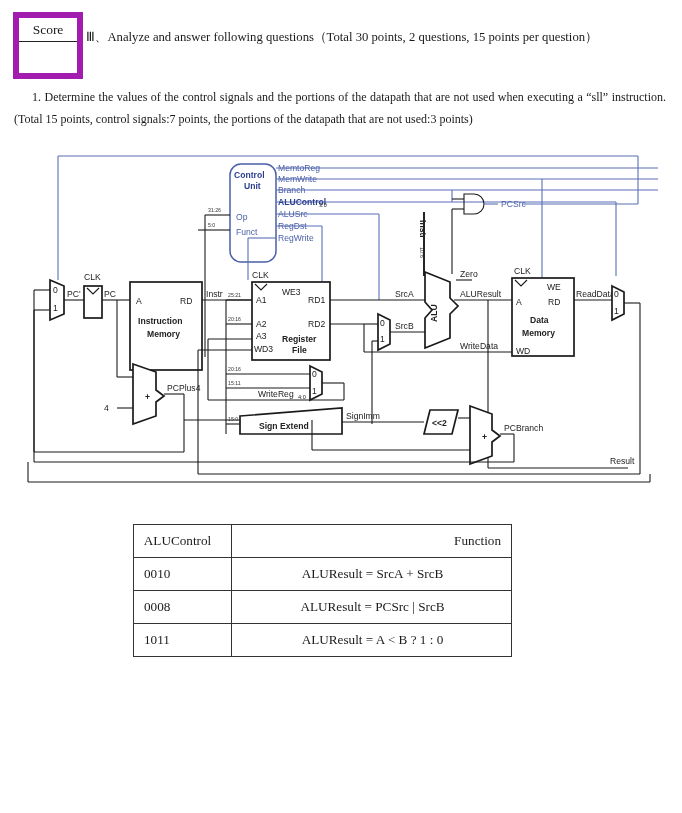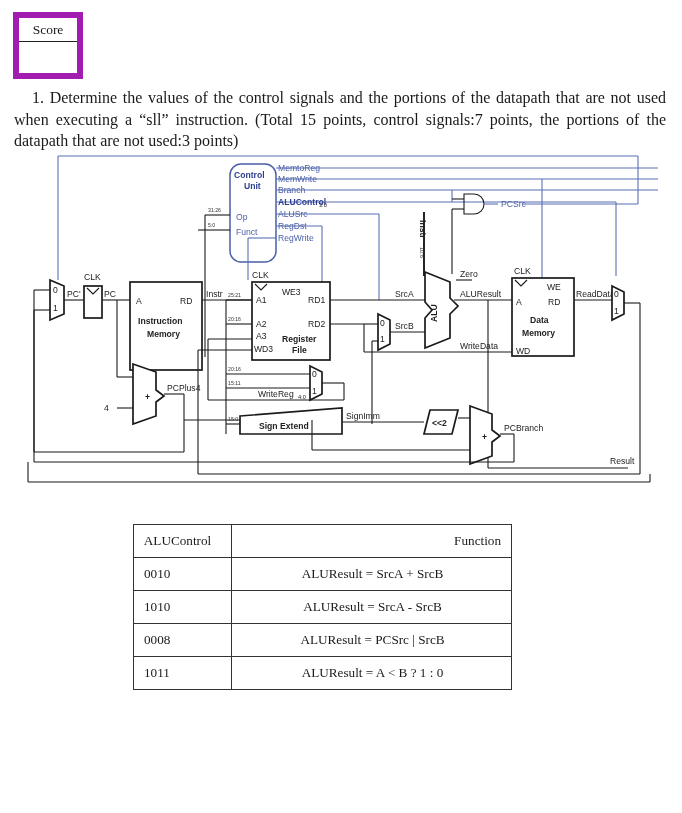--- a/index.html
+++ b/index.html
@@ -27,21 +27,21 @@
 
   
   .hdr-para {
     position: absolute; left: 86px; top: 22px; width: 588px;
     font-size: 12.7px; line-height: 31px;
     text-align: justify;
   }
 
   .q-para {
     position: absolute; left: 14px; top: 87px; width: 652px;
-    font-size: 16px; line-height: 21.5px;
+    font-size: 12px; line-height: 21.5px;
     text-align: justify;
     text-indent: 18px;
   }
 
   
   .diagram {
     position: absolute; left: 12px; top: 152px;
     width: 646px; height: 340px;
   }
   .diagram svg { display: block; }
@@ -68,20 +68,21 @@
 </head>
 <body>
 
 <div class="page">
 
   <div class="score-box">
     <div class="score-head">Score</div>
     <div class="score-blank"></div>
   </div>
 
+  <div class="hdr-para">Ⅲ、Analyze and answer following questions（Total 30 points, 2 questions, 15 points per question）</div>
   <div class="q-para">1. Determine the values of the control signals and the portions of the datapath that are not used when executing a “sll” instruction. (Total 15 points, control signals:7 points, the portions of the datapath that are not used:3 points)</div>
 
   <div class="diagram">
     <svg width="646" height="340" viewBox="0 0 646 340" xmlns="http://www.w3.org/2000/svg">
       <defs>
         <style>
           .w  { stroke:#1a1a1a; stroke-width:1.1; fill:none; }
           .wb { stroke:#1a1a1a; stroke-width:1.9; fill:none; }
           .bw { stroke:#5a6fb5; stroke-width:1.1; fill:none; }
           .bx { stroke:#1a1a1a; stroke-width:1.7; fill:#ffffff; }
@@ -312,24 +313,20 @@
         <th class="c-code">ALUControl</th>
         <th class="c-fn">Function</th>
       </tr>
     </thead>
     <tbody>
       <tr>
         <td class="c-code">0010</td>
         <td class="c-fn">ALUResult = SrcA + SrcB</td>
       </tr>
       <tr>
-        <td class="c-code">1010</td>
-        <td class="c-fn">ALUResult = SrcA - SrcB</td>
-      </tr>
-      <tr>
         <td class="c-code">0008</td>
         <td class="c-fn">ALUResult = PCSrc | SrcB</td>
       </tr>
       <tr>
         <td class="c-code">1011</td>
         <td class="c-fn">ALUResult = A &lt; B ? 1 : 0</td>
       </tr>
     </tbody>
   </table>
 

